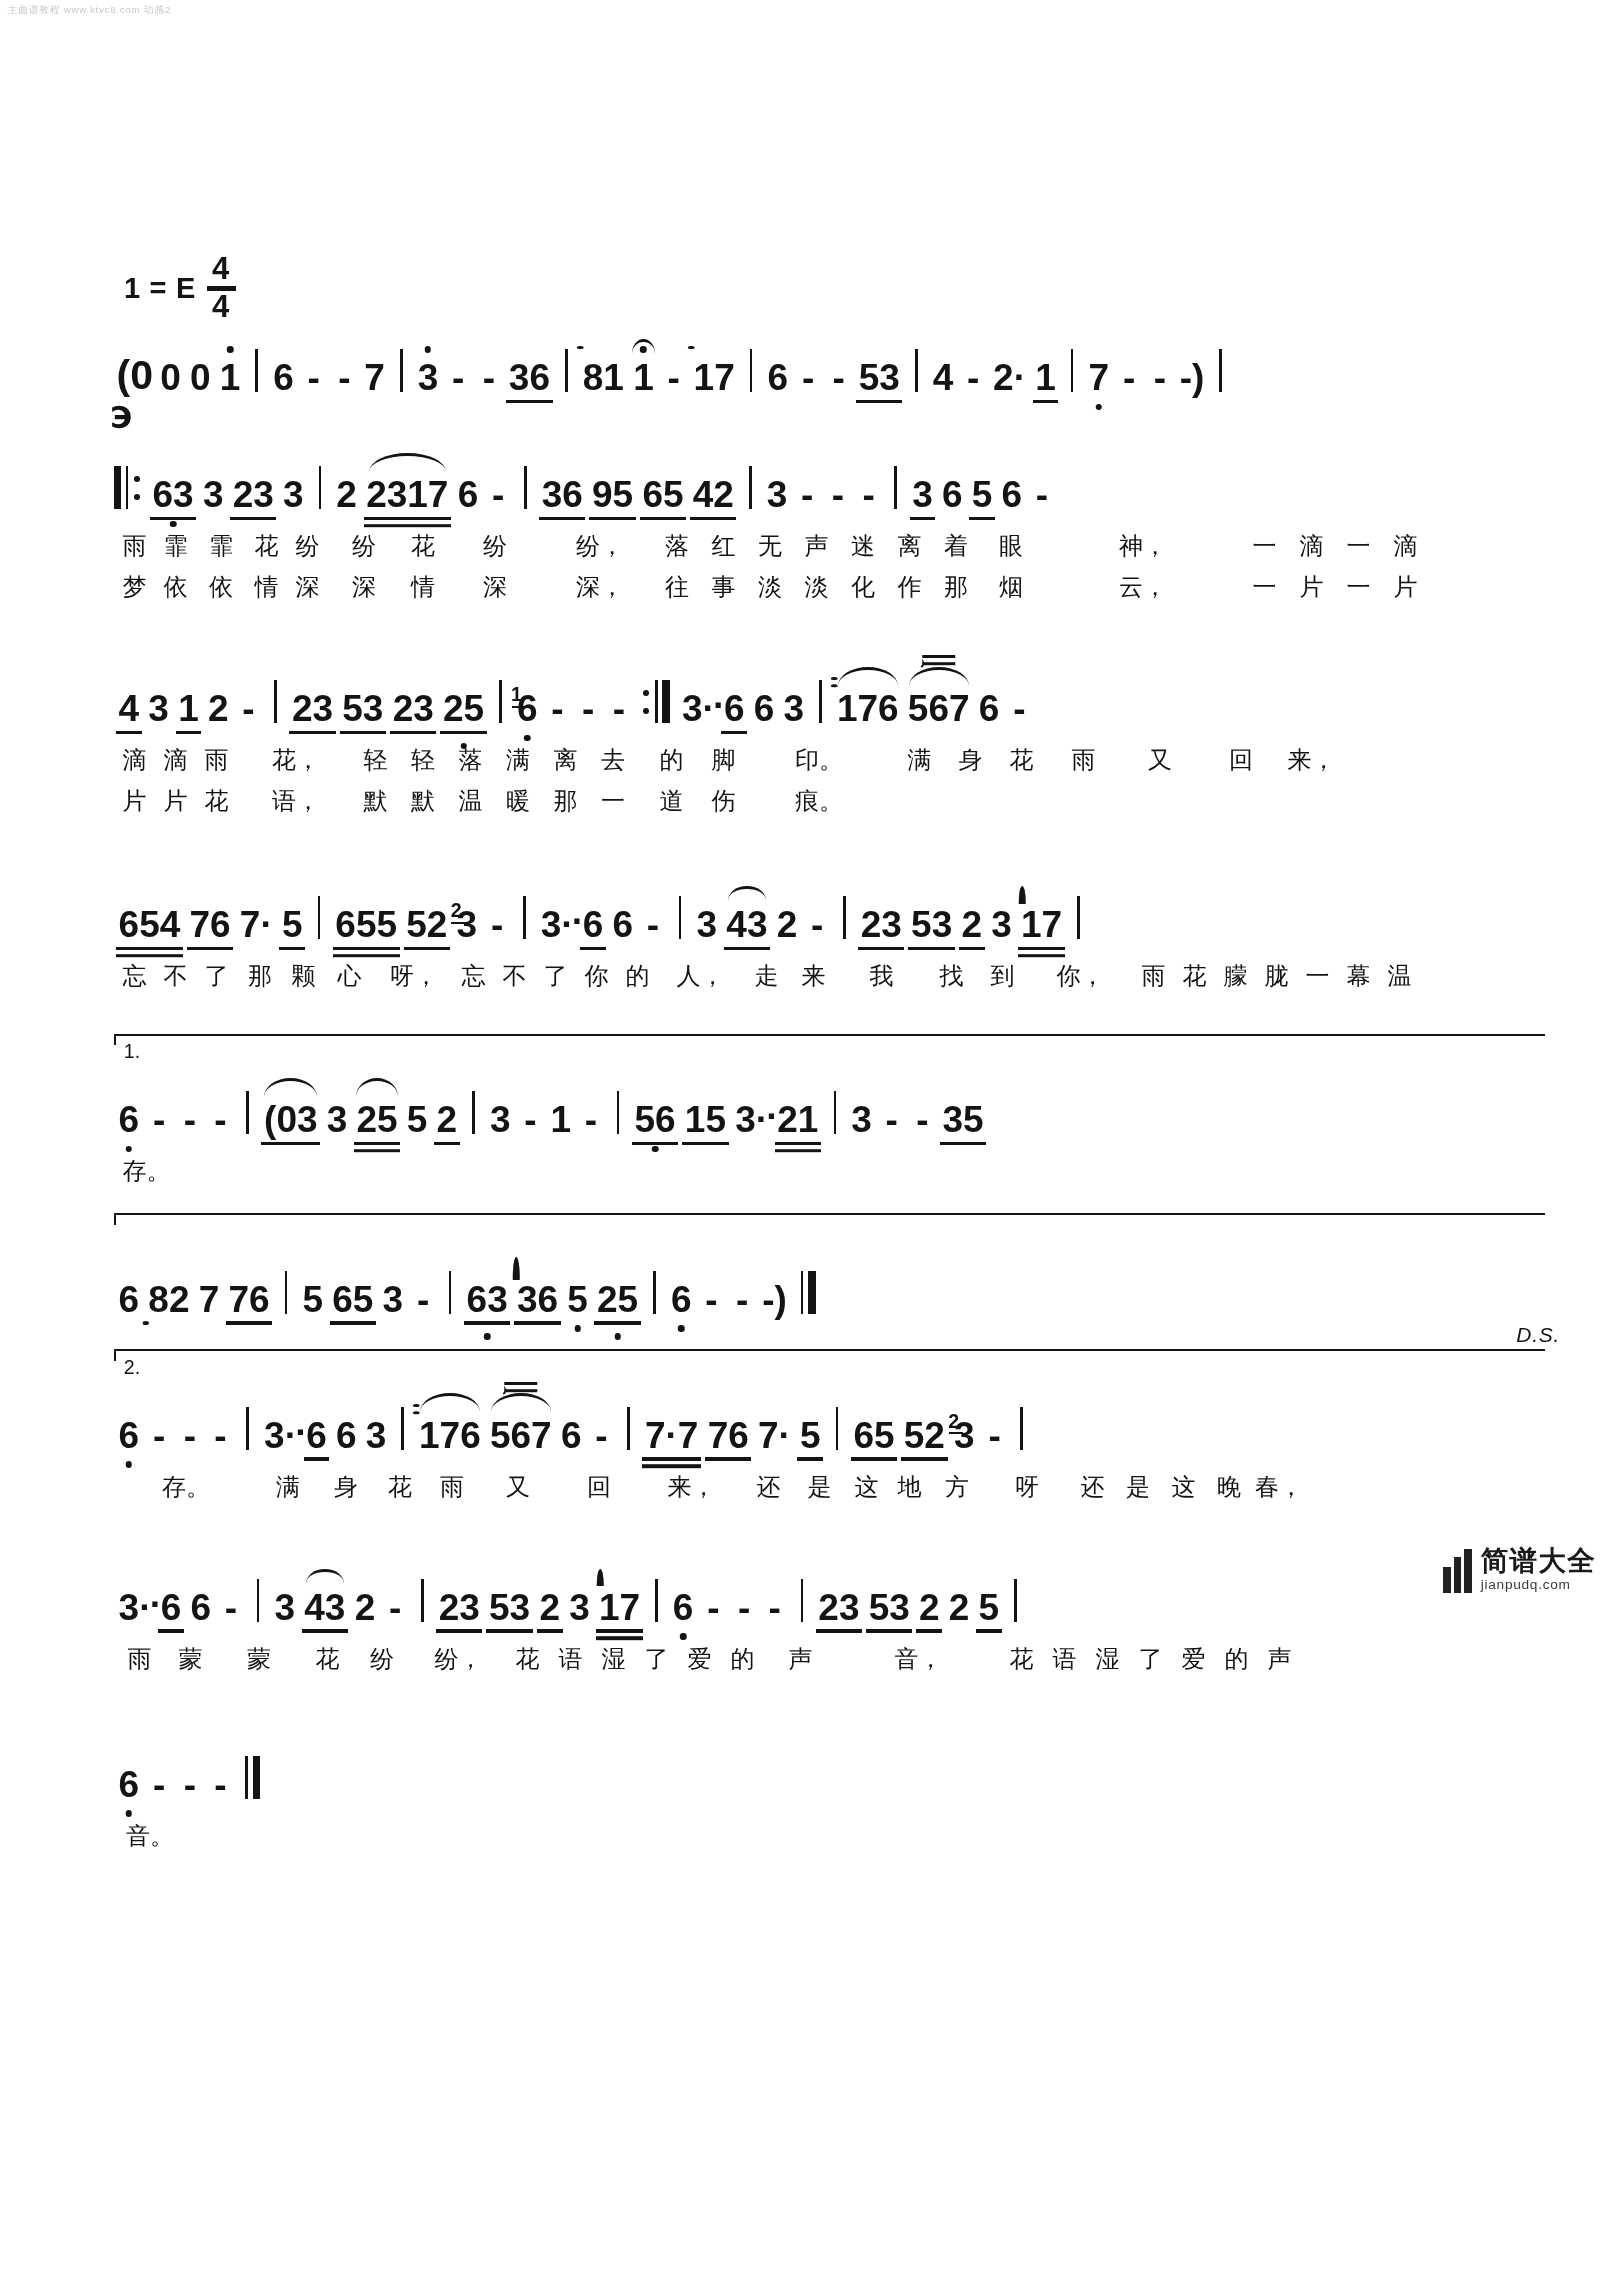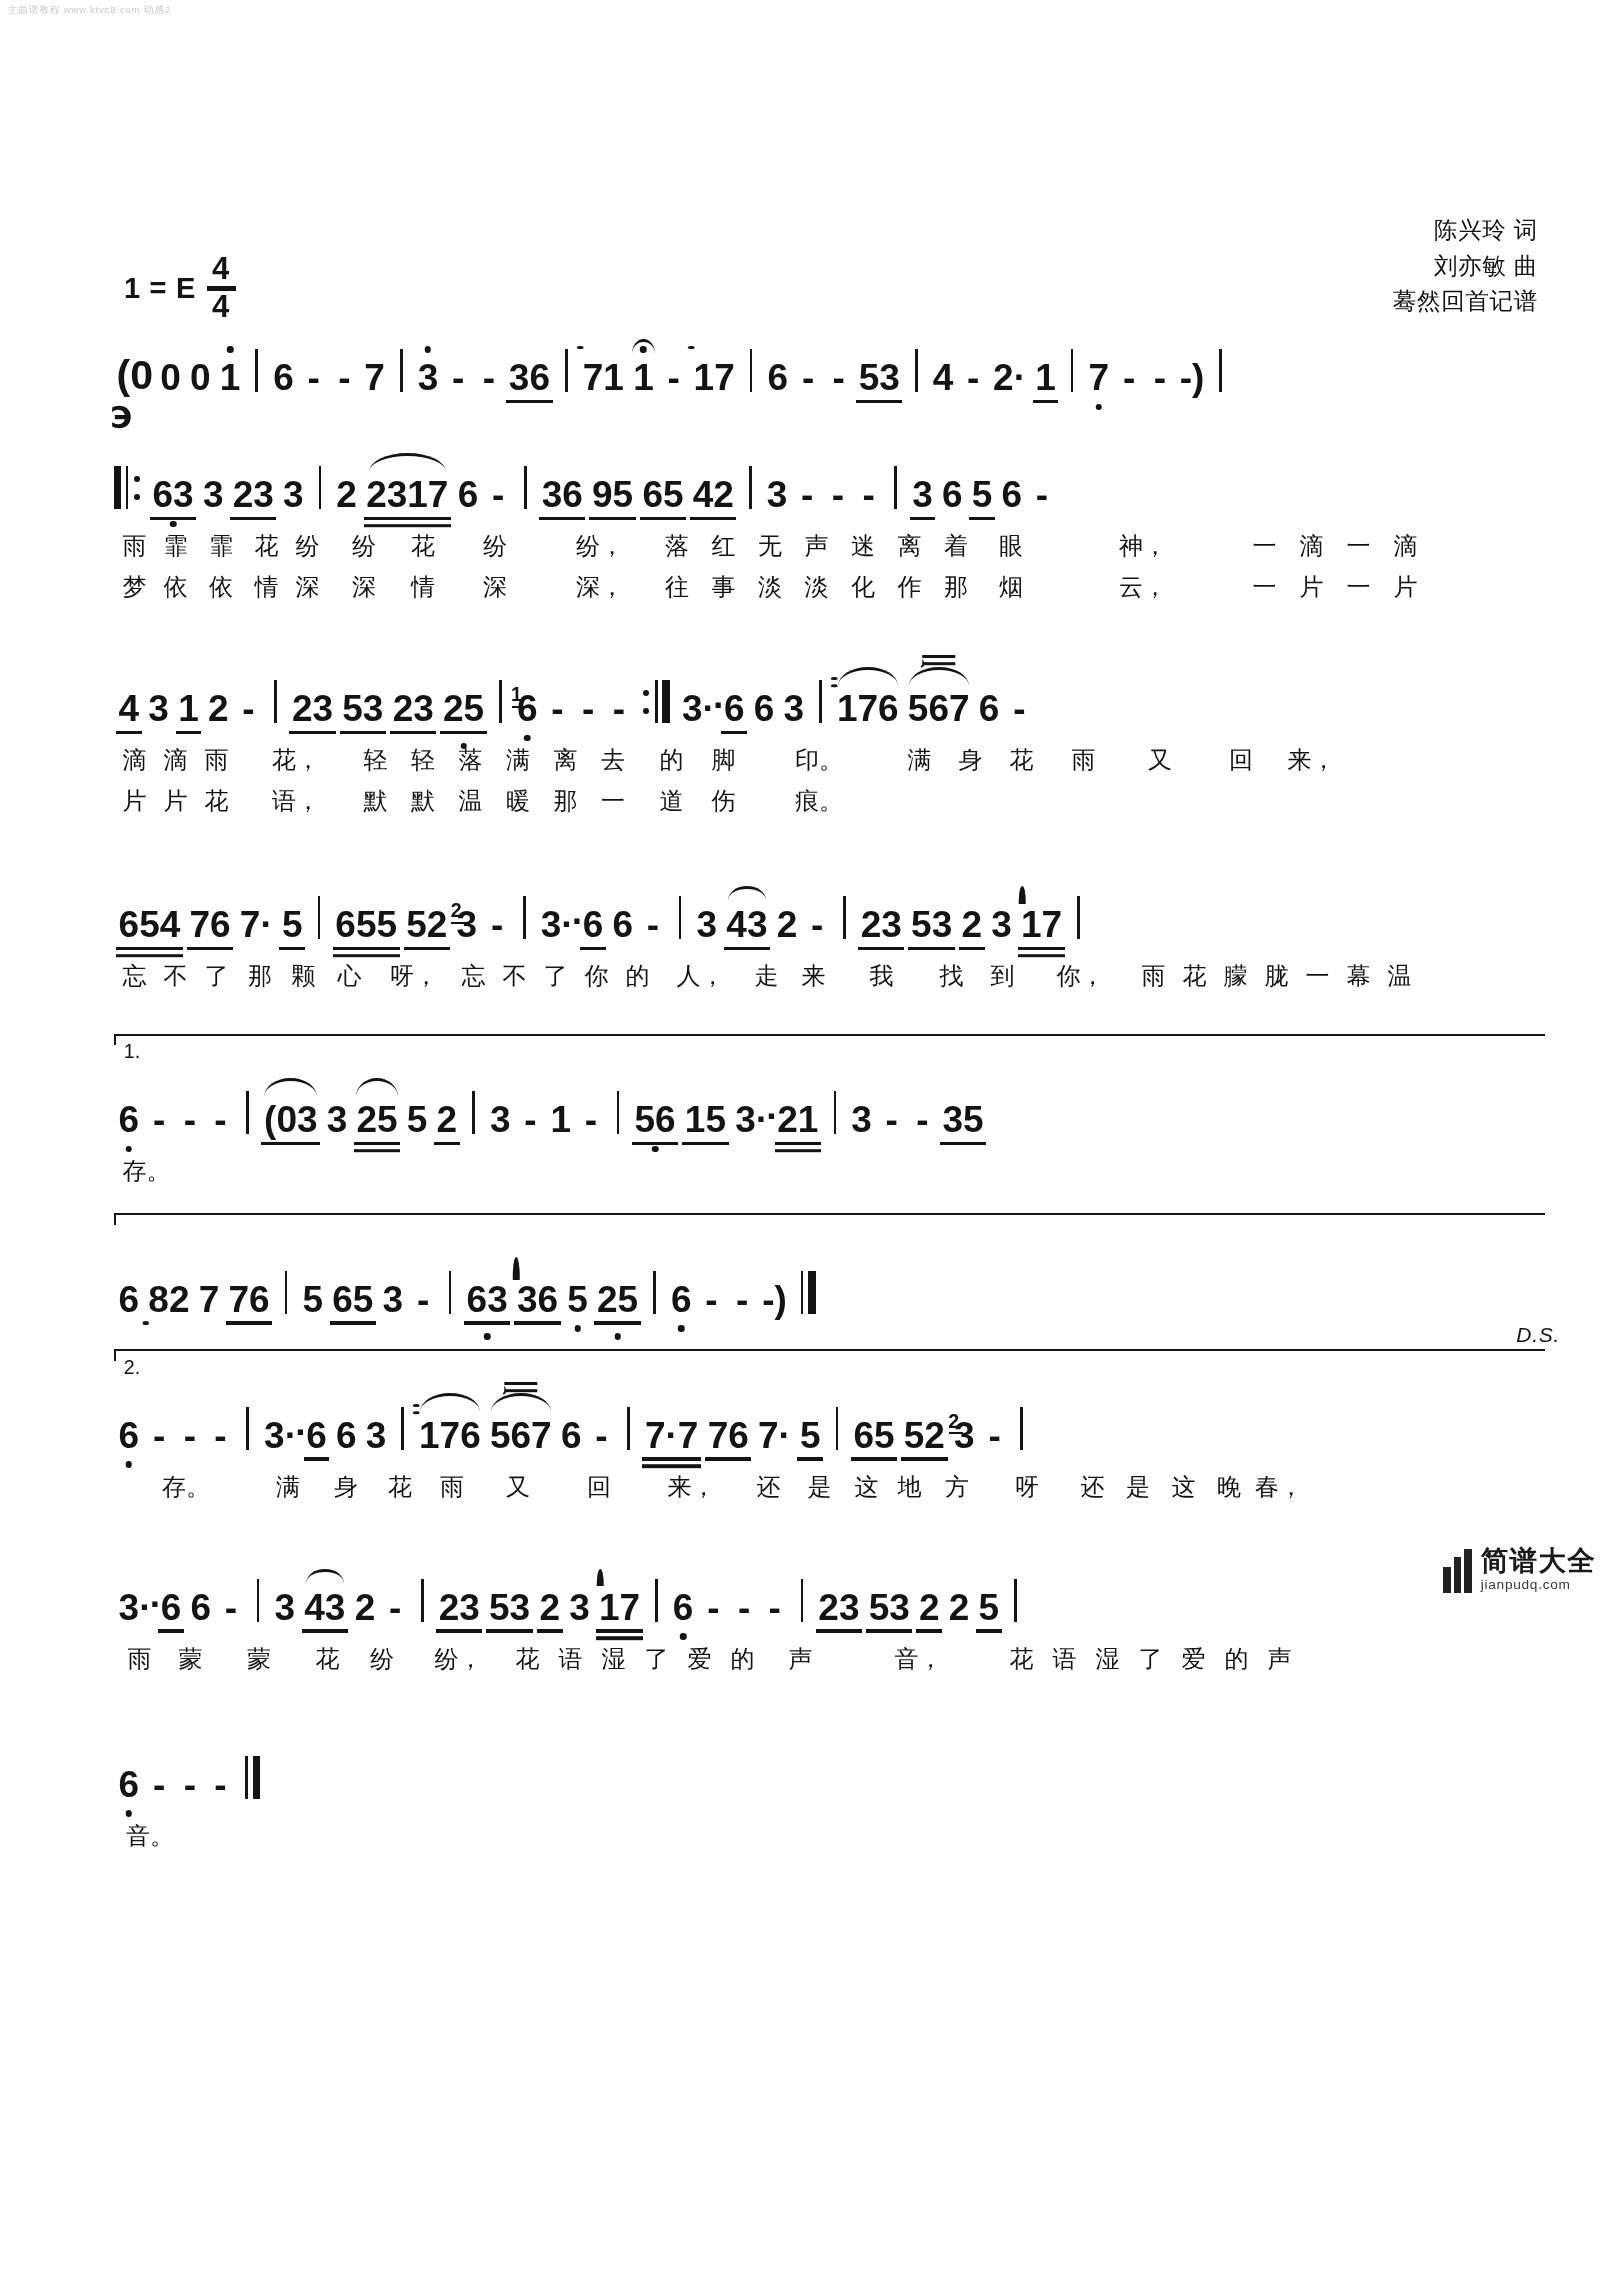--- a/index.html
+++ b/index.html
@@ -227,25 +227,20 @@
   .paren { font-size:41px; font-weight:bold; padding:0 2.6px; }
 </style>
 </head>
 <body>
 
 <div class="sheet">
 
   <div class="wm-top">主曲谱教程 www.ktvc8.com 动感2</div>
 
 
-  <div class="credits">
-    <div>陈兴玲 词</div>
-    <div>刘亦敏 曲</div>
-    <div>蓦然回首记谱</div>
-  </div>
 
   <div class="keysig">
     <span>1 = E</span>
     <span class="frac">
       <span class="num">4</span>
       <span class="bar"></span>
       <span class="den">4</span>
     </span>
   </div>
 
@@ -261,21 +256,21 @@
         <span class="n">6</span>
         <span class="n dash">-</span>
         <span class="n dash">-</span>
         <span class="n">7</span>
         <span class="bar"></span>
         <span class="n up">3</span>
         <span class="n dash">-</span>
         <span class="n dash">-</span>
         <span class="n beam1">36</span>
         <span class="bar"></span>
-        <span class="n beam1 up">71</span>
+        <span class="n beam1 up">81</span>
         <span class="n up slur sm">1</span>
         <span class="n dash">-</span>
         <span class="n beam1 up">17</span>
         <span class="bar"></span>
         <span class="n">6</span>
         <span class="n dash">-</span>
         <span class="n dash">-</span>
         <span class="n beam1">53</span>
         <span class="bar"></span>
         <span class="n">4</span>

